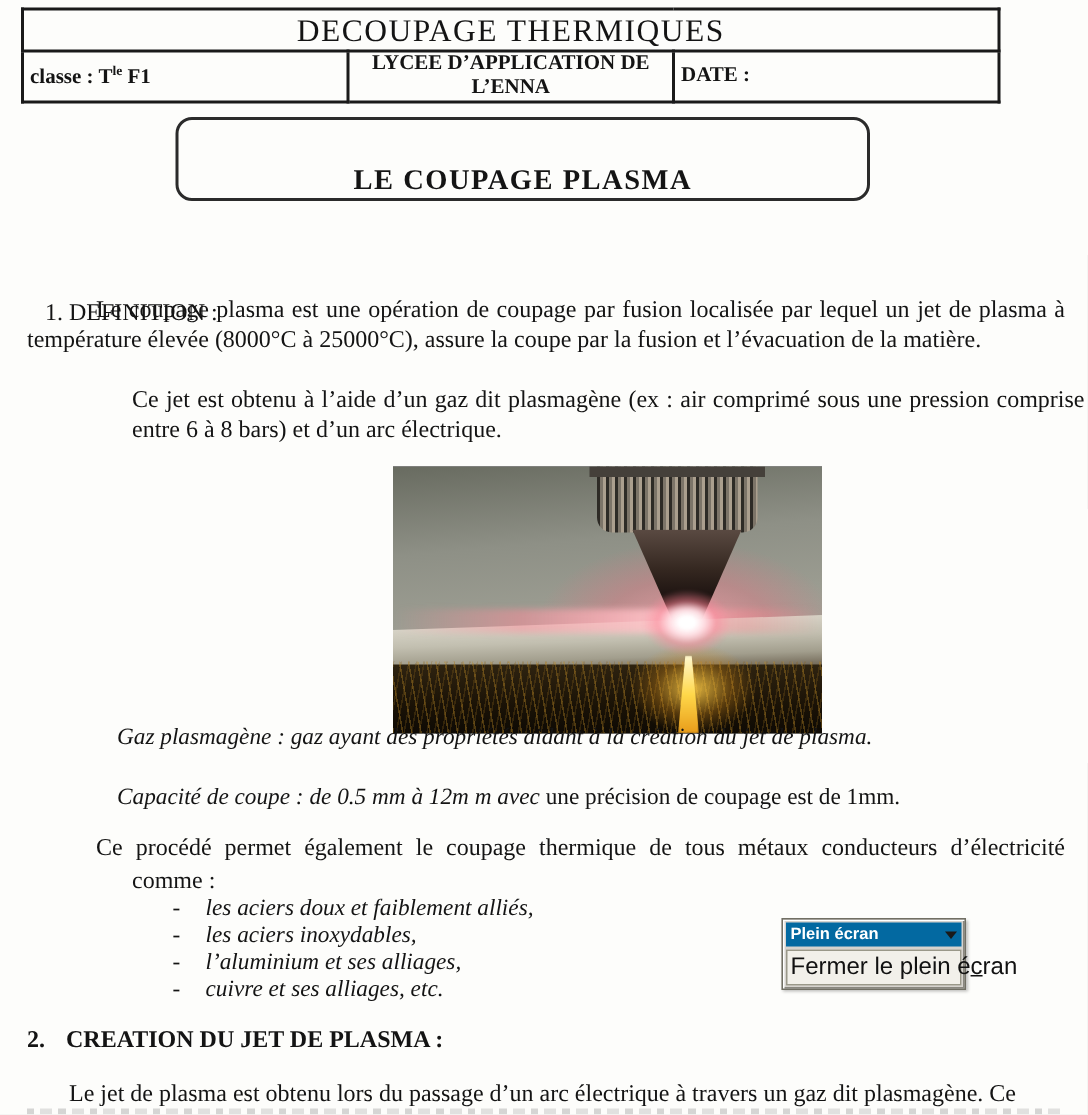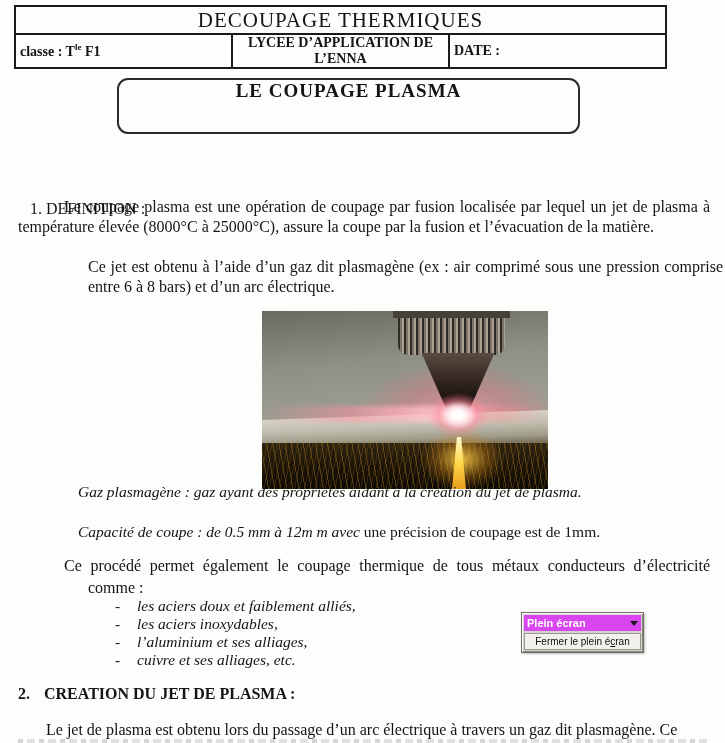--- a/index.html
+++ b/index.html
@@ -11,21 +11,21 @@
   
   table.hdr{border-collapse:collapse;width:653px;table-layout:fixed;}
   table.hdr td{border:2px solid #1a1a1a;padding:0 4px;background:#fdfdfb;}
   td.hdr-title{text-align:center;font-size:21px;letter-spacing:1px;height:26px;}
   tr.hdr-r2 td{height:18px;font-size:14px;font-weight:bold;}
   .c-classe{width:132px;} .c-school{width:376px;text-align:center;} .c-date{width:133px;}
   sup{font-size:9px;}
 
   
   .titlebox{left:117px;top:78px;width:459px;height:52px;border:2px solid #2b2b2b;border-radius:11px;
-            display:flex;align-items:flex-start;justify-content:center;font-weight:bold;font-size:19px;letter-spacing:1px;}
+            display:flex;align-items:flex-end;justify-content:center;font-weight:bold;font-size:19px;letter-spacing:1px;}
 
   .h1{left:30px;top:168px;font-weight:normal;font-size:16px;margin-top:32px;}
   .body-txt{font-size:16px;line-height:20px;text-align:justify;}
   .p1{left:18px;top:197px;width:692px;text-indent:46px;}
   .p2{left:88px;top:257px;width:635px;}
 
   
   .photo{left:262px;top:311px;width:286px;height:178px;overflow:hidden;background:#111;}
   .photo div{position:absolute;}
   .ph-wall{left:0;top:0;width:286px;height:125px;
@@ -65,24 +65,24 @@
 
   .li{font-size:15.5px;font-style:italic;}
   .li .dash{display:inline-block;width:22px;font-style:normal;}
   .li0{left:115px;top:597px;} .li1{left:115px;top:615px;}
   .li2{left:115px;top:633px;} .li3{left:115px;top:651px;}
 
   
   .fsw{left:521px;top:612px;width:117px;background:#d6d3ce;border:1px solid #716f64;
        box-shadow:inset 1px 1px 0 #ffffff, inset -1px -1px 0 #8a8880, 1px 1px 2px rgba(0,0,0,.25);
        padding:2px;font-family:"Liberation Sans","DejaVu Sans",sans-serif;}
-  .fsw-bar{height:16px;background:#d946ef;color:#ffffff;font-size:11px;font-weight:bold;
+  .fsw-bar{height:16px;background:#0369a1;color:#ffffff;font-size:11px;font-weight:bold;
        display:flex;align-items:center;justify-content:space-between;padding:0 3px;cursor:default;}
   .fsw-arrow{width:0;height:0;border-left:4px solid transparent;border-right:4px solid transparent;border-top:5px solid #1a1a1a;}
-  .fsw-btn{margin-top:2px;background:#f2f0ea;border:1px solid #9a9889;font-size:10px;color:#111;
+  .fsw-btn{margin-top:2px;background:#f2f0ea;border:1px solid #9a9889;font-size:16px;color:#111;
        text-align:center;padding:2px 2px;white-space:nowrap;}
 
   .h2{left:18px;top:685px;font-weight:bold;font-size:16px;}
   .h2 .gap{display:inline-block;width:14px;}
   .p4{left:18px;top:720px;width:692px;text-indent:28px;}
 
   .cutline{left:18px;top:739px;width:692px;height:4px;opacity:.55;
     background:repeating-linear-gradient(90deg,rgba(110,110,110,.5) 0 5px,transparent 5px 9px,rgba(140,140,140,.45) 9px 17px,transparent 17px 21px);}
 </style>
 </head>

